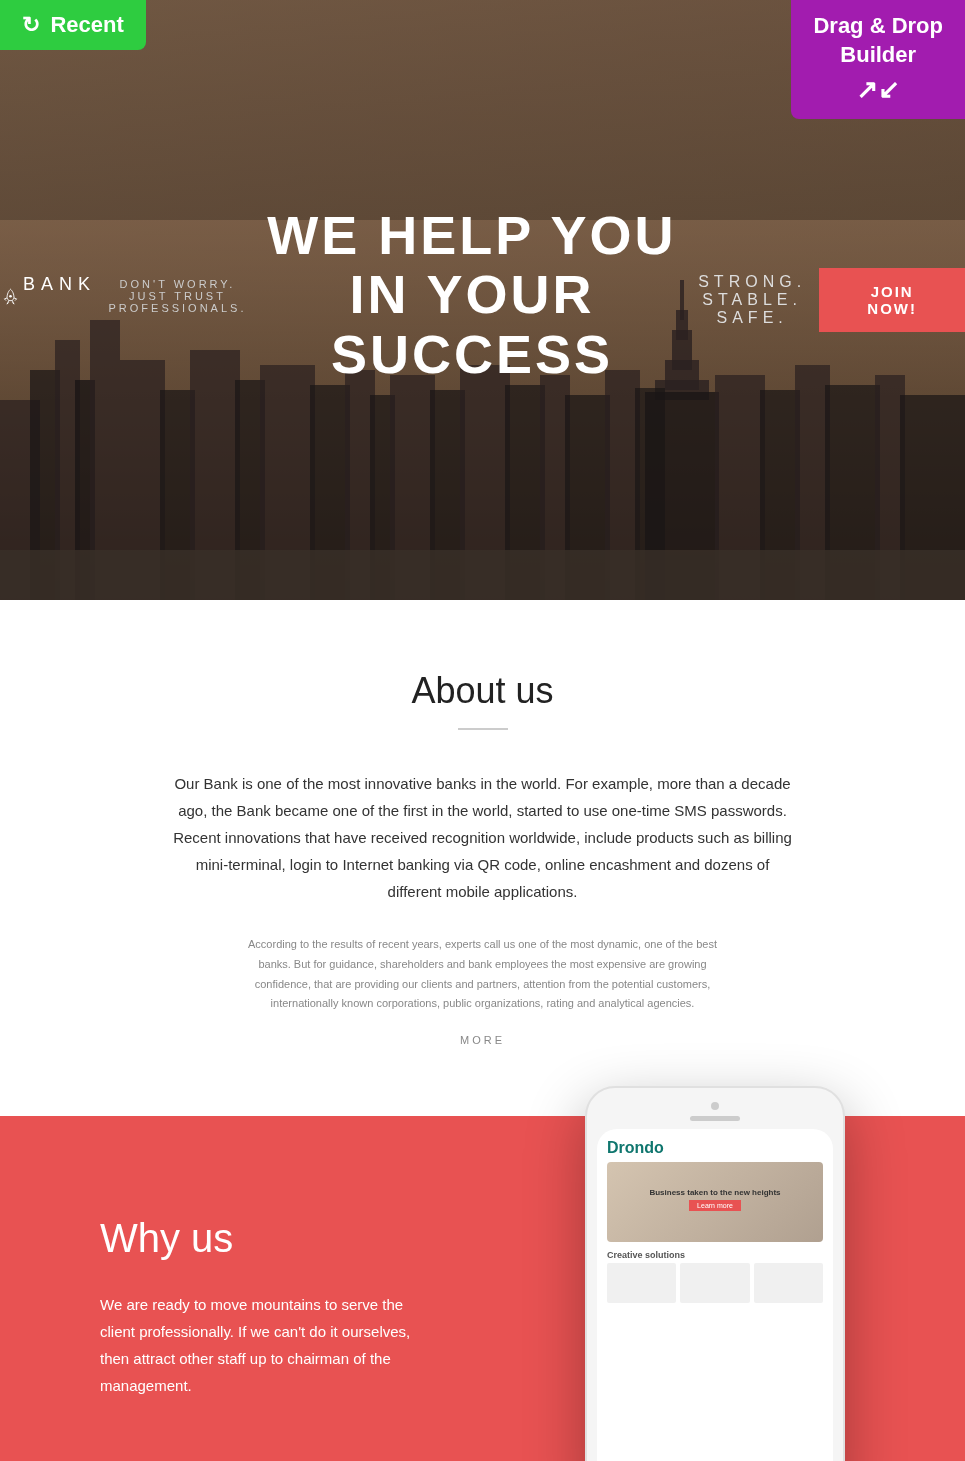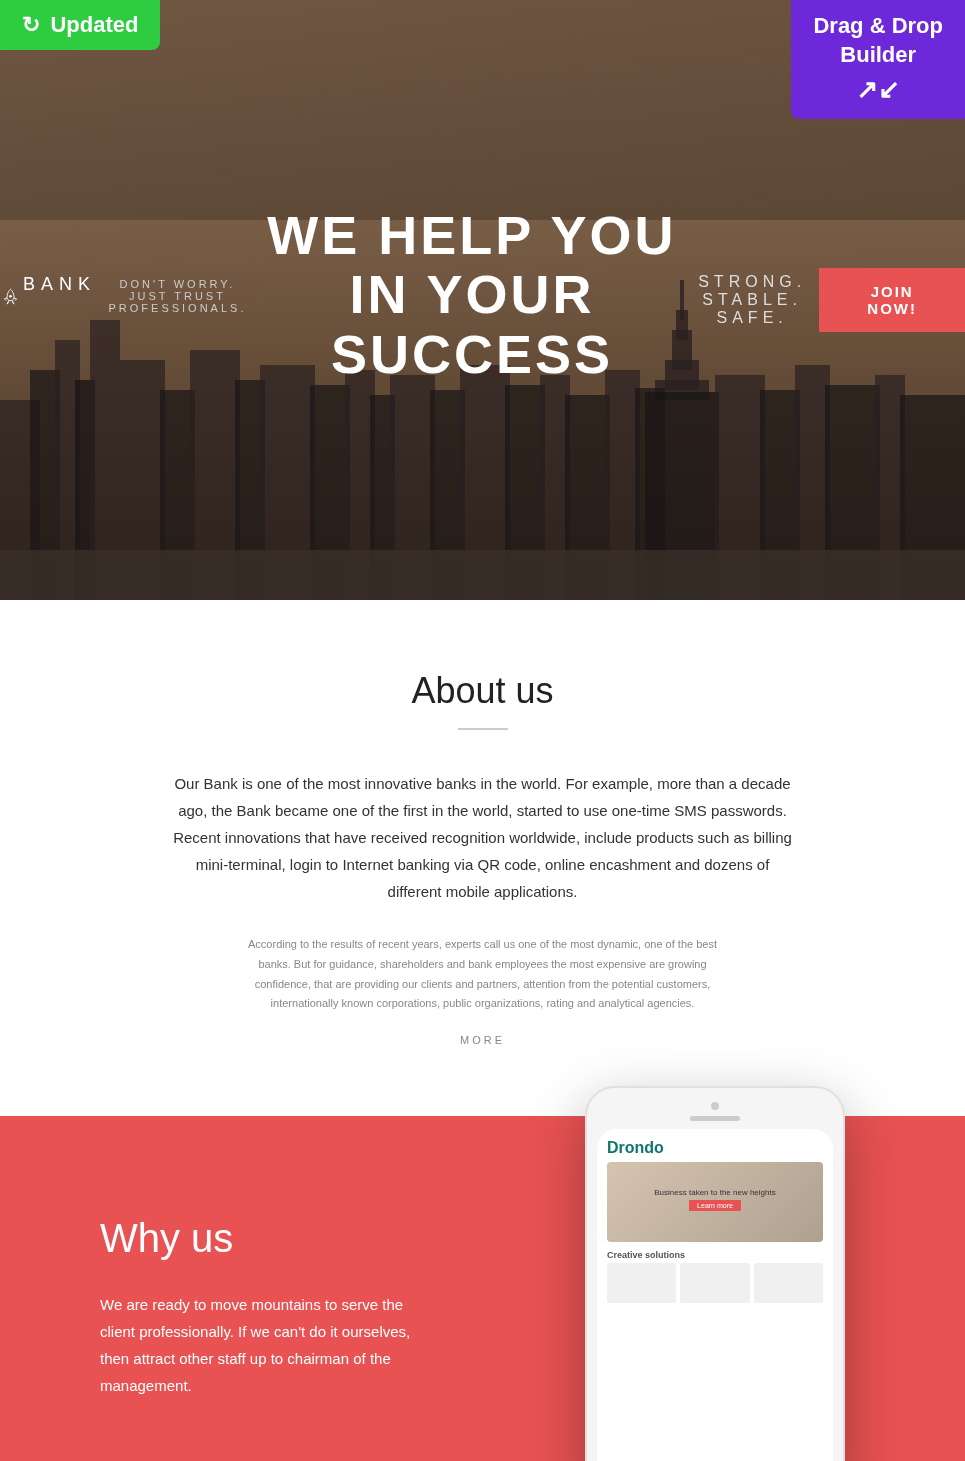--- a/index.html
+++ b/index.html
@@ -22,21 +22,21 @@
     }
     .updated-badge .refresh-icon {
       font-size: 22px;
       display: inline-block;
     }
 
     
     .dnd-badge {
       position: absolute;
       top: 0; right: 0;
-      background: #6d28d9;
+      background: #a21caf;
       color: #fff;
       font-size: 22px;
       font-weight: bold;
       padding: 12px 22px;
       text-align: center;
       z-index: 100;
       border-radius: 0 0 0 8px;
       line-height: 1.3;
     }
     .dnd-badge .arrows {
@@ -319,21 +319,21 @@
       position: relative;
     }
   </style>
 </head>
 <body>
 
 <div class="top-wrapper">
 
   <div class="updated-badge">
     <span class="refresh-icon">↻</span>
-    <span>Updated</span>
+    <span>Recent</span>
   </div>
 
   <div class="dnd-badge">
     <span>Drag &amp; Drop</span><br>
     <span>Builder</span>
     <span class="arrows">↗↙</span>
   </div>
 
   <div class="hero">
     <div class="hero-bg"></div>
@@ -423,21 +423,21 @@
 
   <div class="phone-area">
     <div class="phone-frame">
       <div class="phone-camera"></div>
       <div class="phone-speaker"></div>
       <div class="phone-screen">
         <div class="phone-screen-content">
           <div class="screen-logo">Drondo</div>
           <div class="screen-hero-img">
             <div>
-              <div style="font-weight:normal;color:#333;font-size:8px;margin-bottom:3px;">Business taken to the new heights</div>
+              <div style="font-weight:bold;color:#333;font-size:8px;margin-bottom:3px;">Business taken to the new heights</div>
               <div class="screen-btn">Learn more</div>
             </div>
           </div>
           <div class="screen-section-title">Creative solutions</div>
           <div class="screen-items">
             <div class="screen-item"></div>
             <div class="screen-item"></div>
             <div class="screen-item"></div>
           </div>
         </div>

